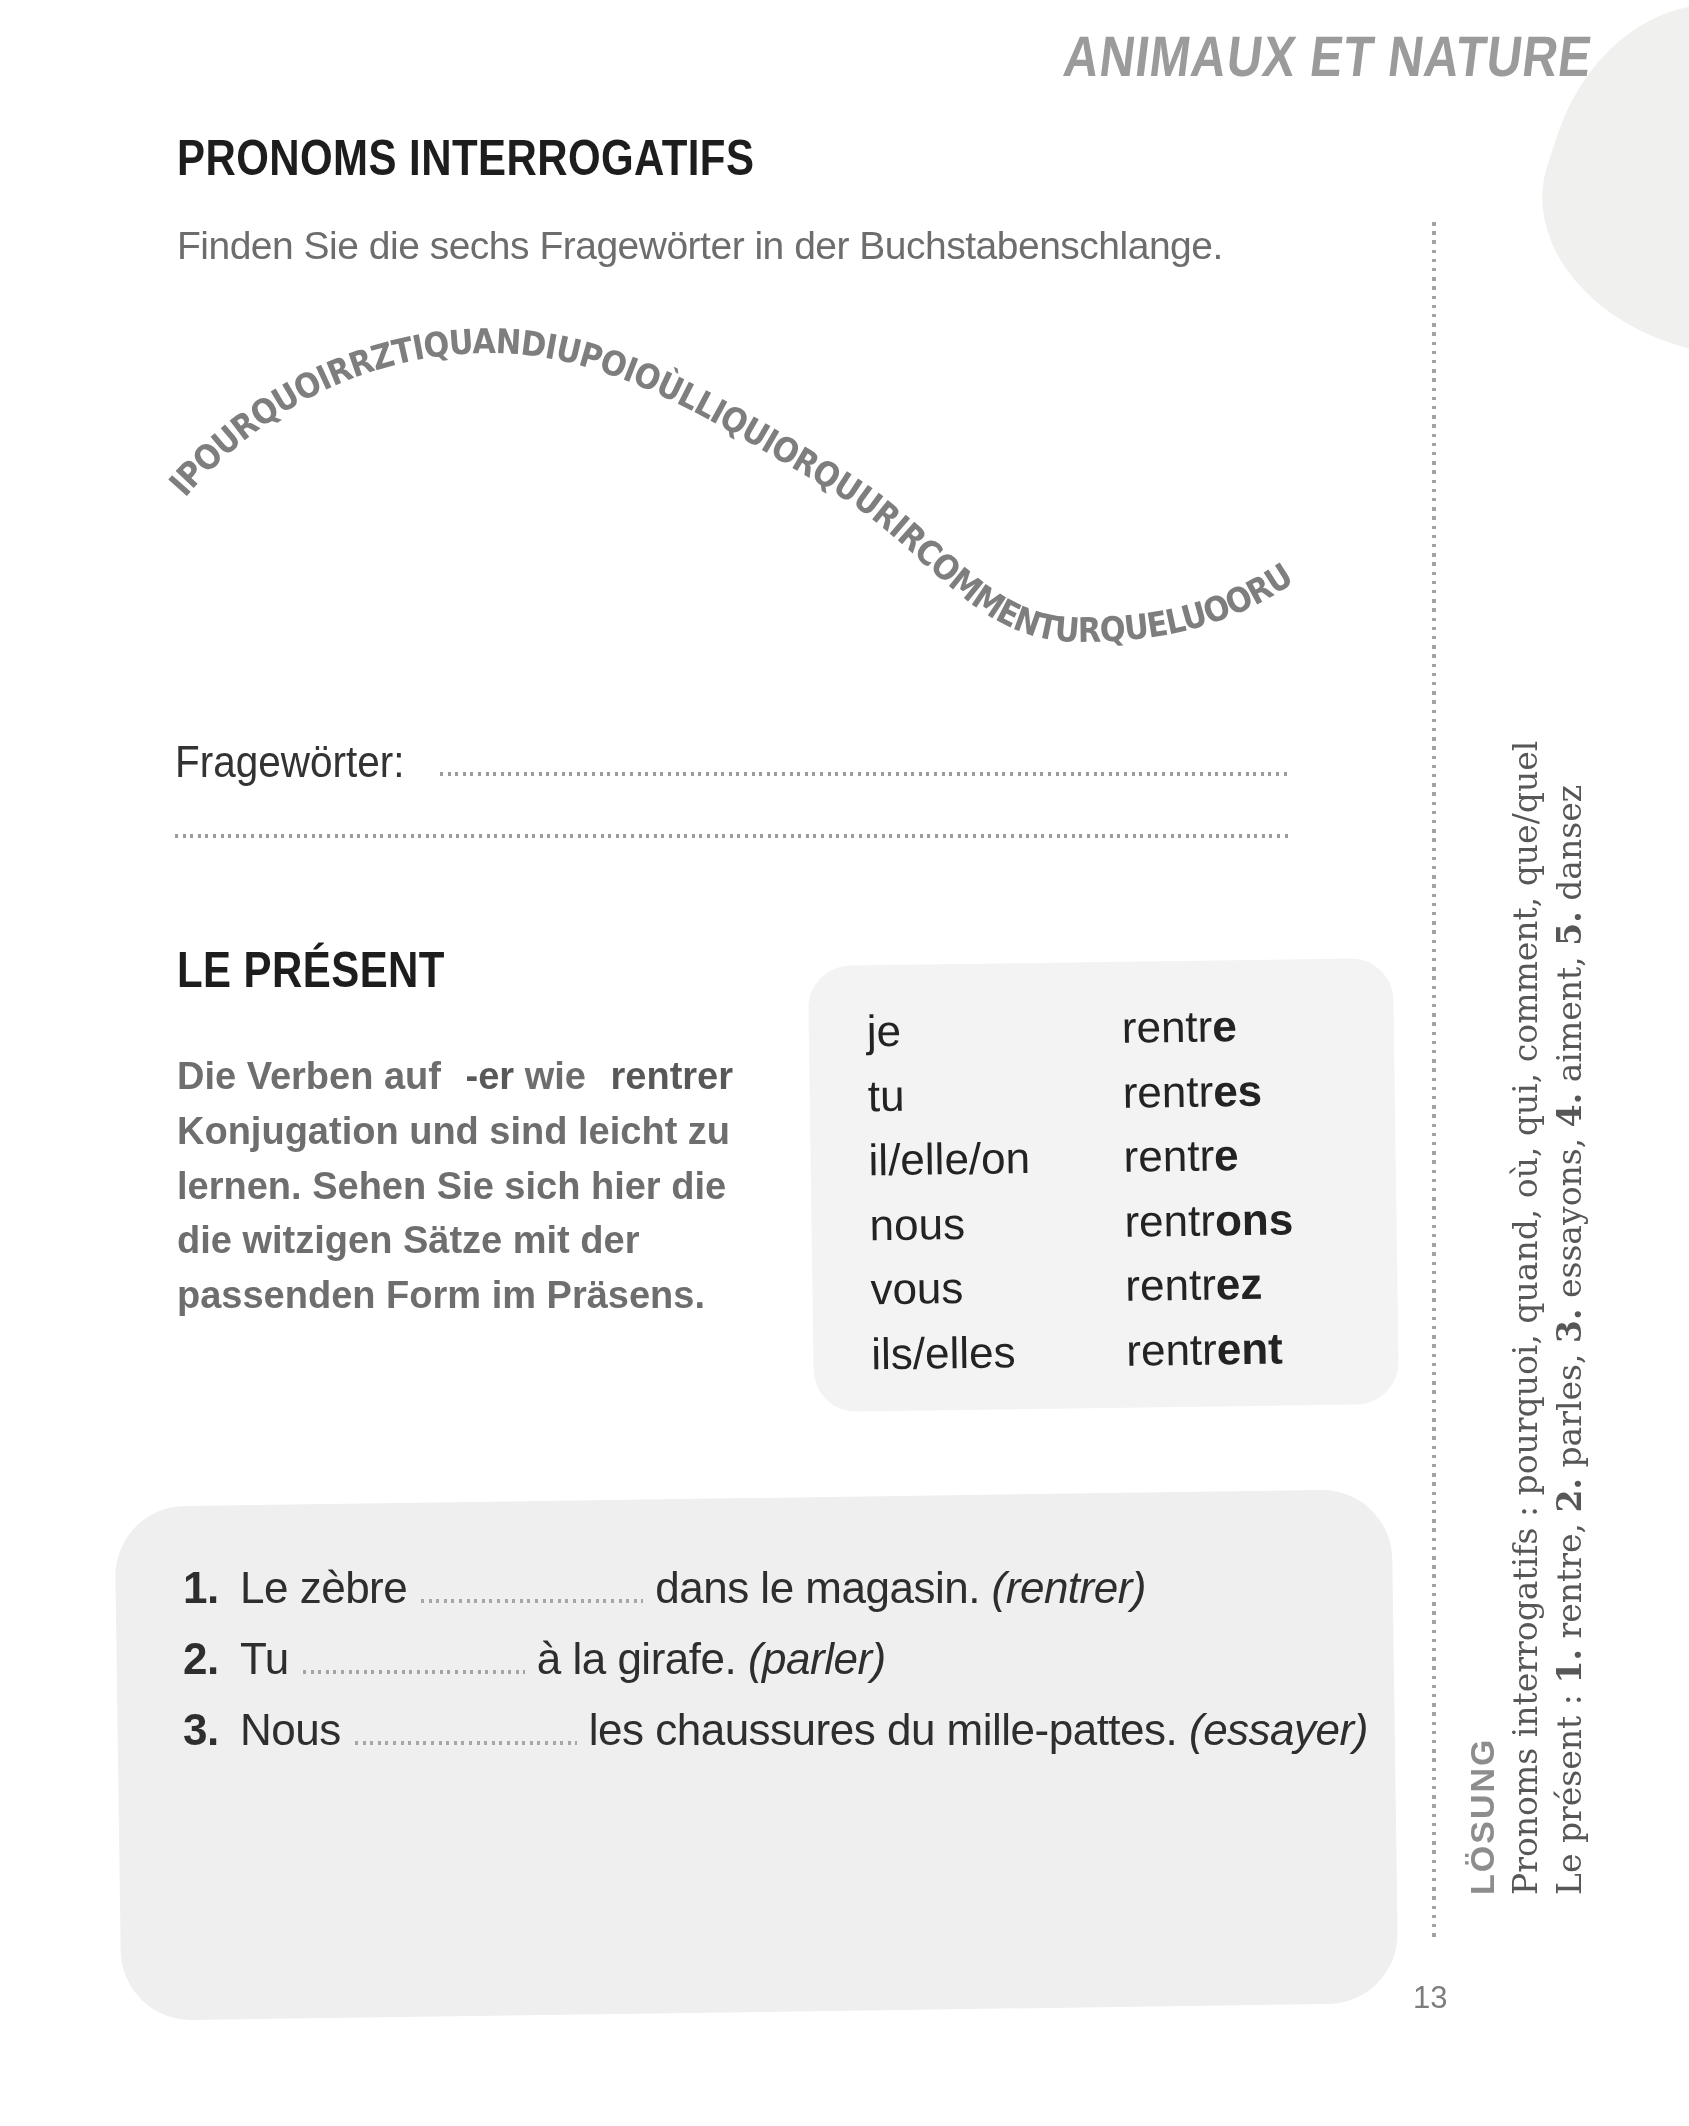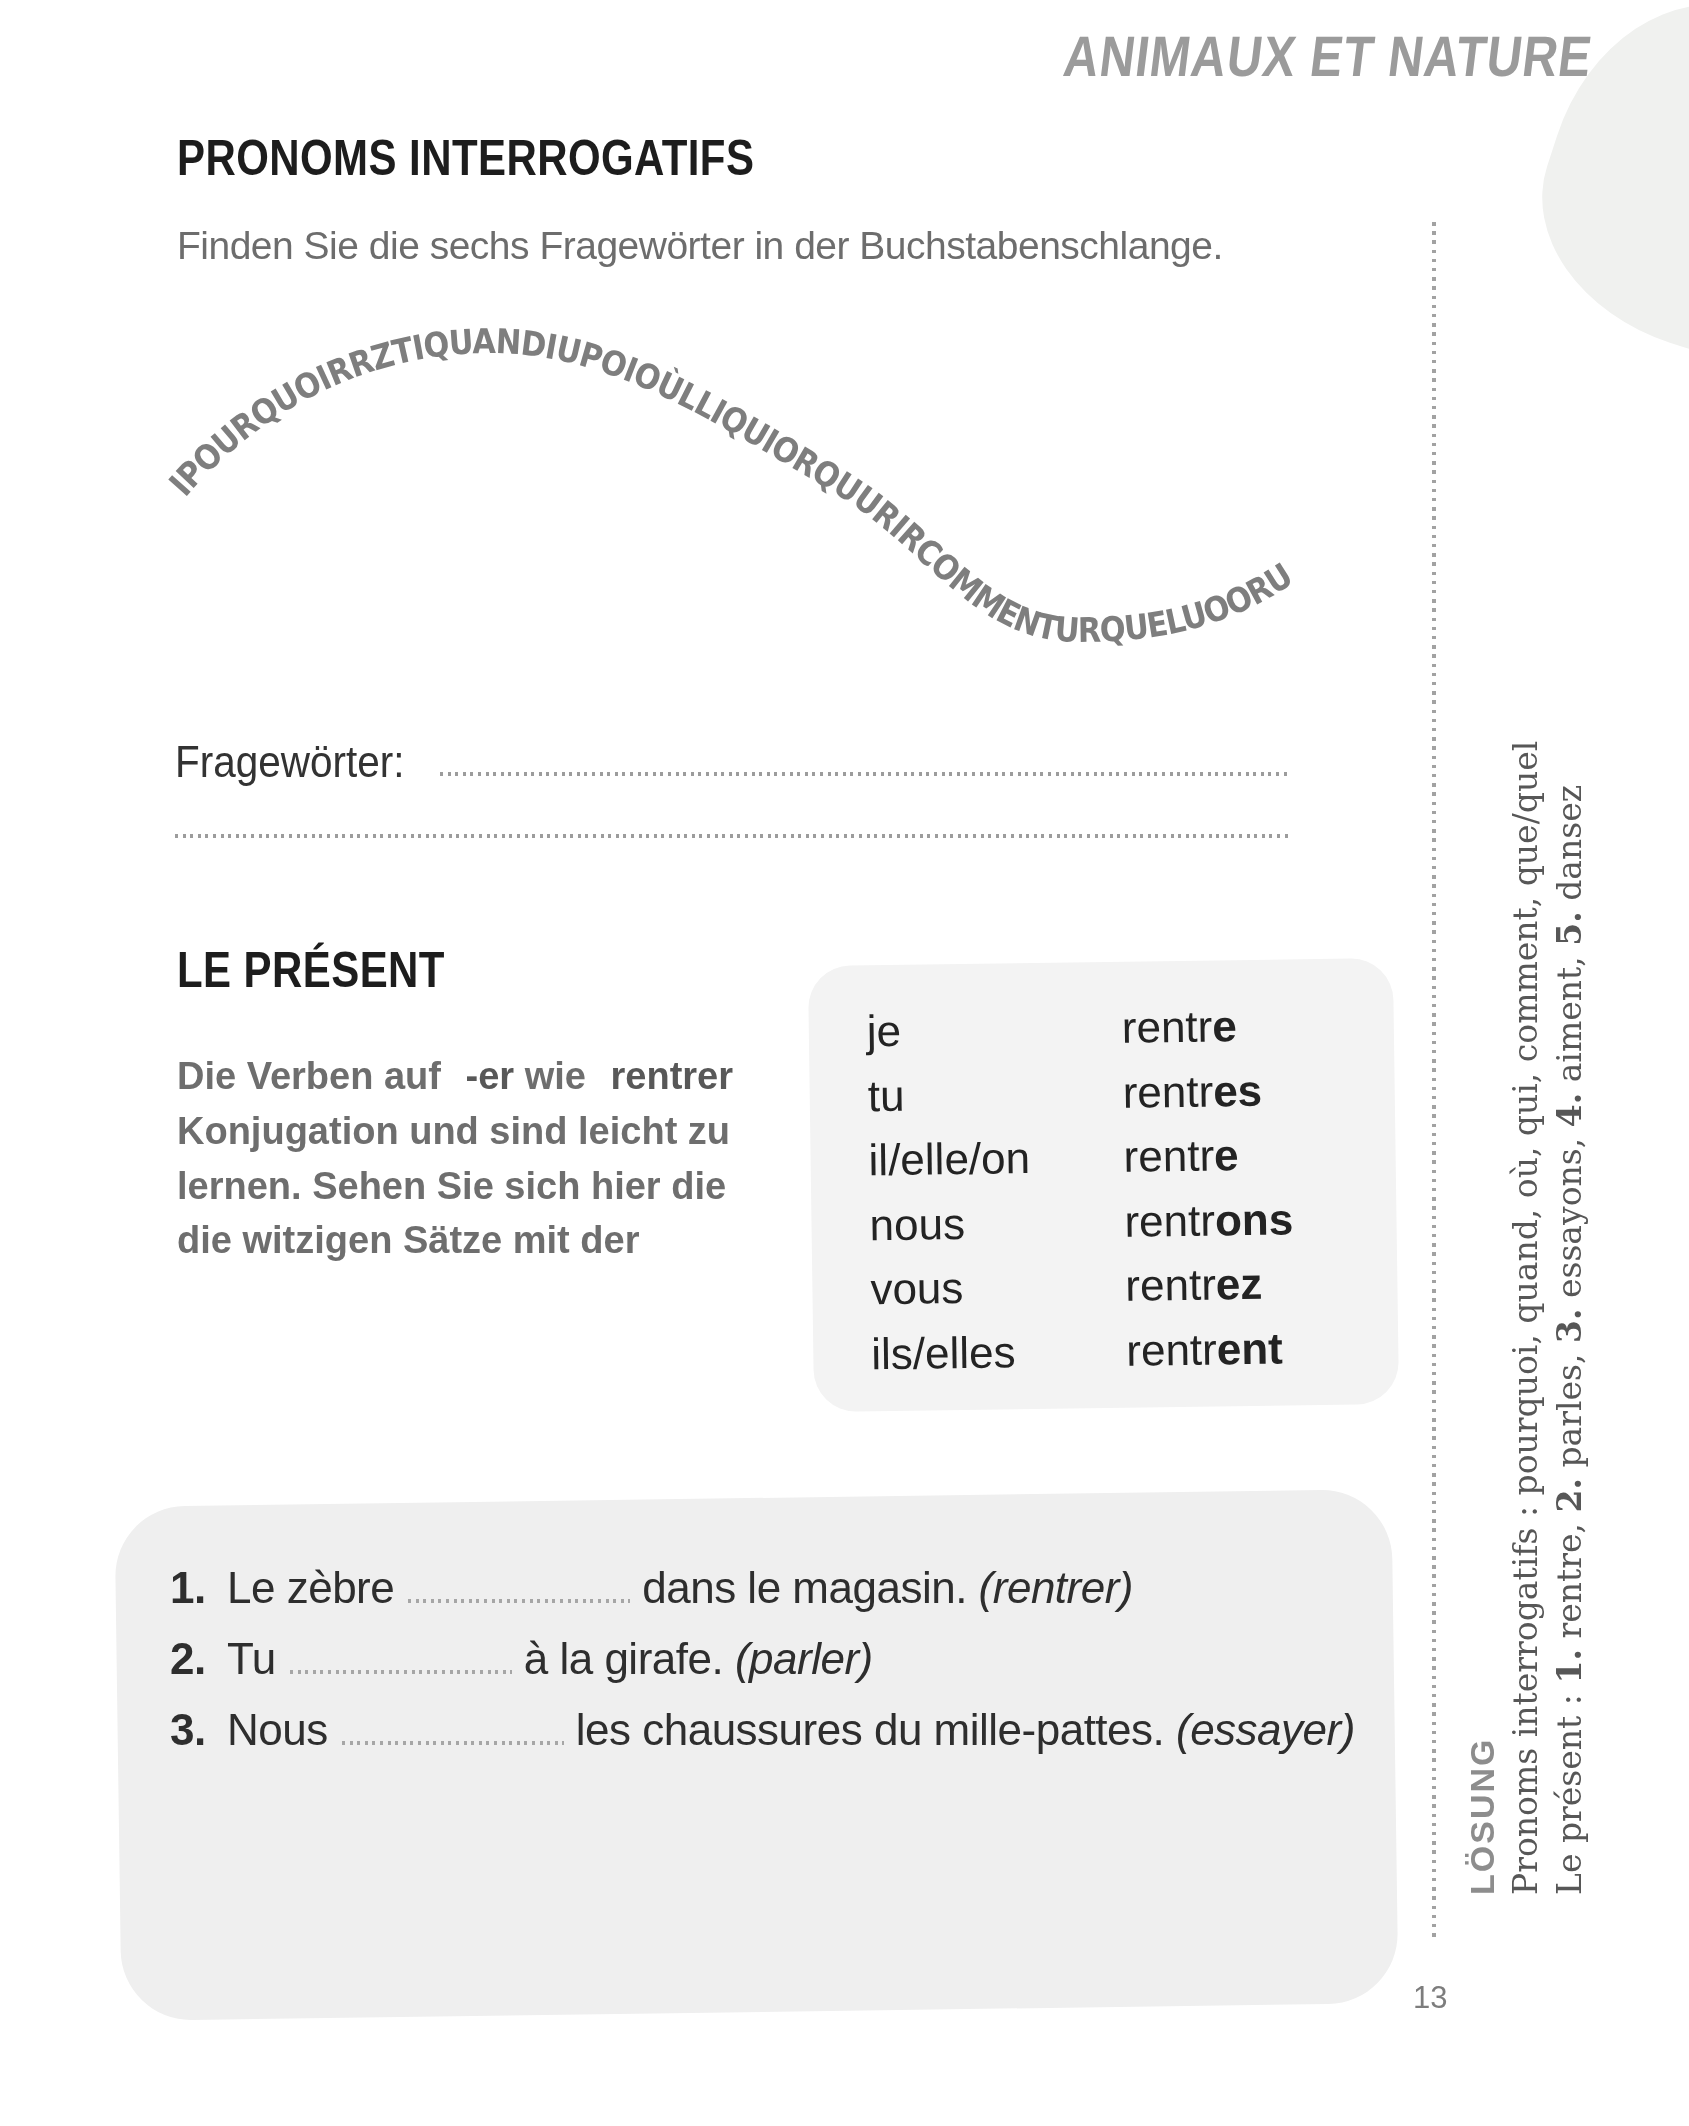--- a/index.html
+++ b/index.html
@@ -84,21 +84,21 @@
   .conj-rows{padding:34px 0 0 58px;}
   .conj-row{height:64.6px;line-height:64.6px;font-size:44px;color:#232323;white-space:nowrap;}
   .conj-pronoun{display:inline-block;width:255px;}
   .conj-ending{font-weight:700;}
 
   .ex-card{
     left:118px;top:1498px;width:1277px;height:514px;
     background:#efefef;border-radius:70px;
     transform:rotate(-0.8deg);
   }
-  .ex-rows{left:170px;top:1552px;}
+  .ex-rows{left:183px;top:1552px;}
   .ex-row{height:71px;line-height:71px;font-size:44px;letter-spacing:-0.5px;color:#2e2e2e;white-space:nowrap;}
   .ex-num{display:inline-block;width:57px;font-weight:700;}
   .ex-blank{
     display:inline-block;width:222px;height:4px;
     background:repeating-linear-gradient(90deg,#a6a6a6 0 3px,transparent 3px 7.6px);
     margin:0 12px 0 14px;
   }
   .ex-verb{font-style:italic;}
 
   .vdots{
@@ -148,20 +148,21 @@
   <div class="abs dotline dl1"></div>
   <div class="abs dotline dl2"></div>
 
   <div class="abs h1 present">LE PRÉSENT</div>
 
   <div class="abs paragraph">
       <div class="pline"><span>Die Verben auf </span><span class="b">-er</span><span> wie </span><span class="b">rentrer</span></div>
       <div class="pline"><span>Konjugation und sind leicht zu</span></div>
       <div class="pline"><span>lernen. Sehen Sie sich hier die</span></div>
       <div class="pline"><span>die witzigen Sätze mit der</span></div>
+      <div class="pline"><span>passenden Form im Präsens.</span></div>
     </div>
 
   <div class="abs conj-card">
     <div class="conj-rows">
         <div class="conj-row"><span class="conj-pronoun">je</span><span><span>rentr</span><span class="conj-ending">e</span></span></div>
         <div class="conj-row"><span class="conj-pronoun">tu</span><span><span>rentr</span><span class="conj-ending">es</span></span></div>
         <div class="conj-row"><span class="conj-pronoun">il/elle/on</span><span><span>rentr</span><span class="conj-ending">e</span></span></div>
         <div class="conj-row"><span class="conj-pronoun">nous</span><span><span>rentr</span><span class="conj-ending">ons</span></span></div>
         <div class="conj-row"><span class="conj-pronoun">vous</span><span><span>rentr</span><span class="conj-ending">ez</span></span></div>
         <div class="conj-row"><span class="conj-pronoun">ils/elles</span><span><span>rentr</span><span class="conj-ending">ent</span></span></div>

